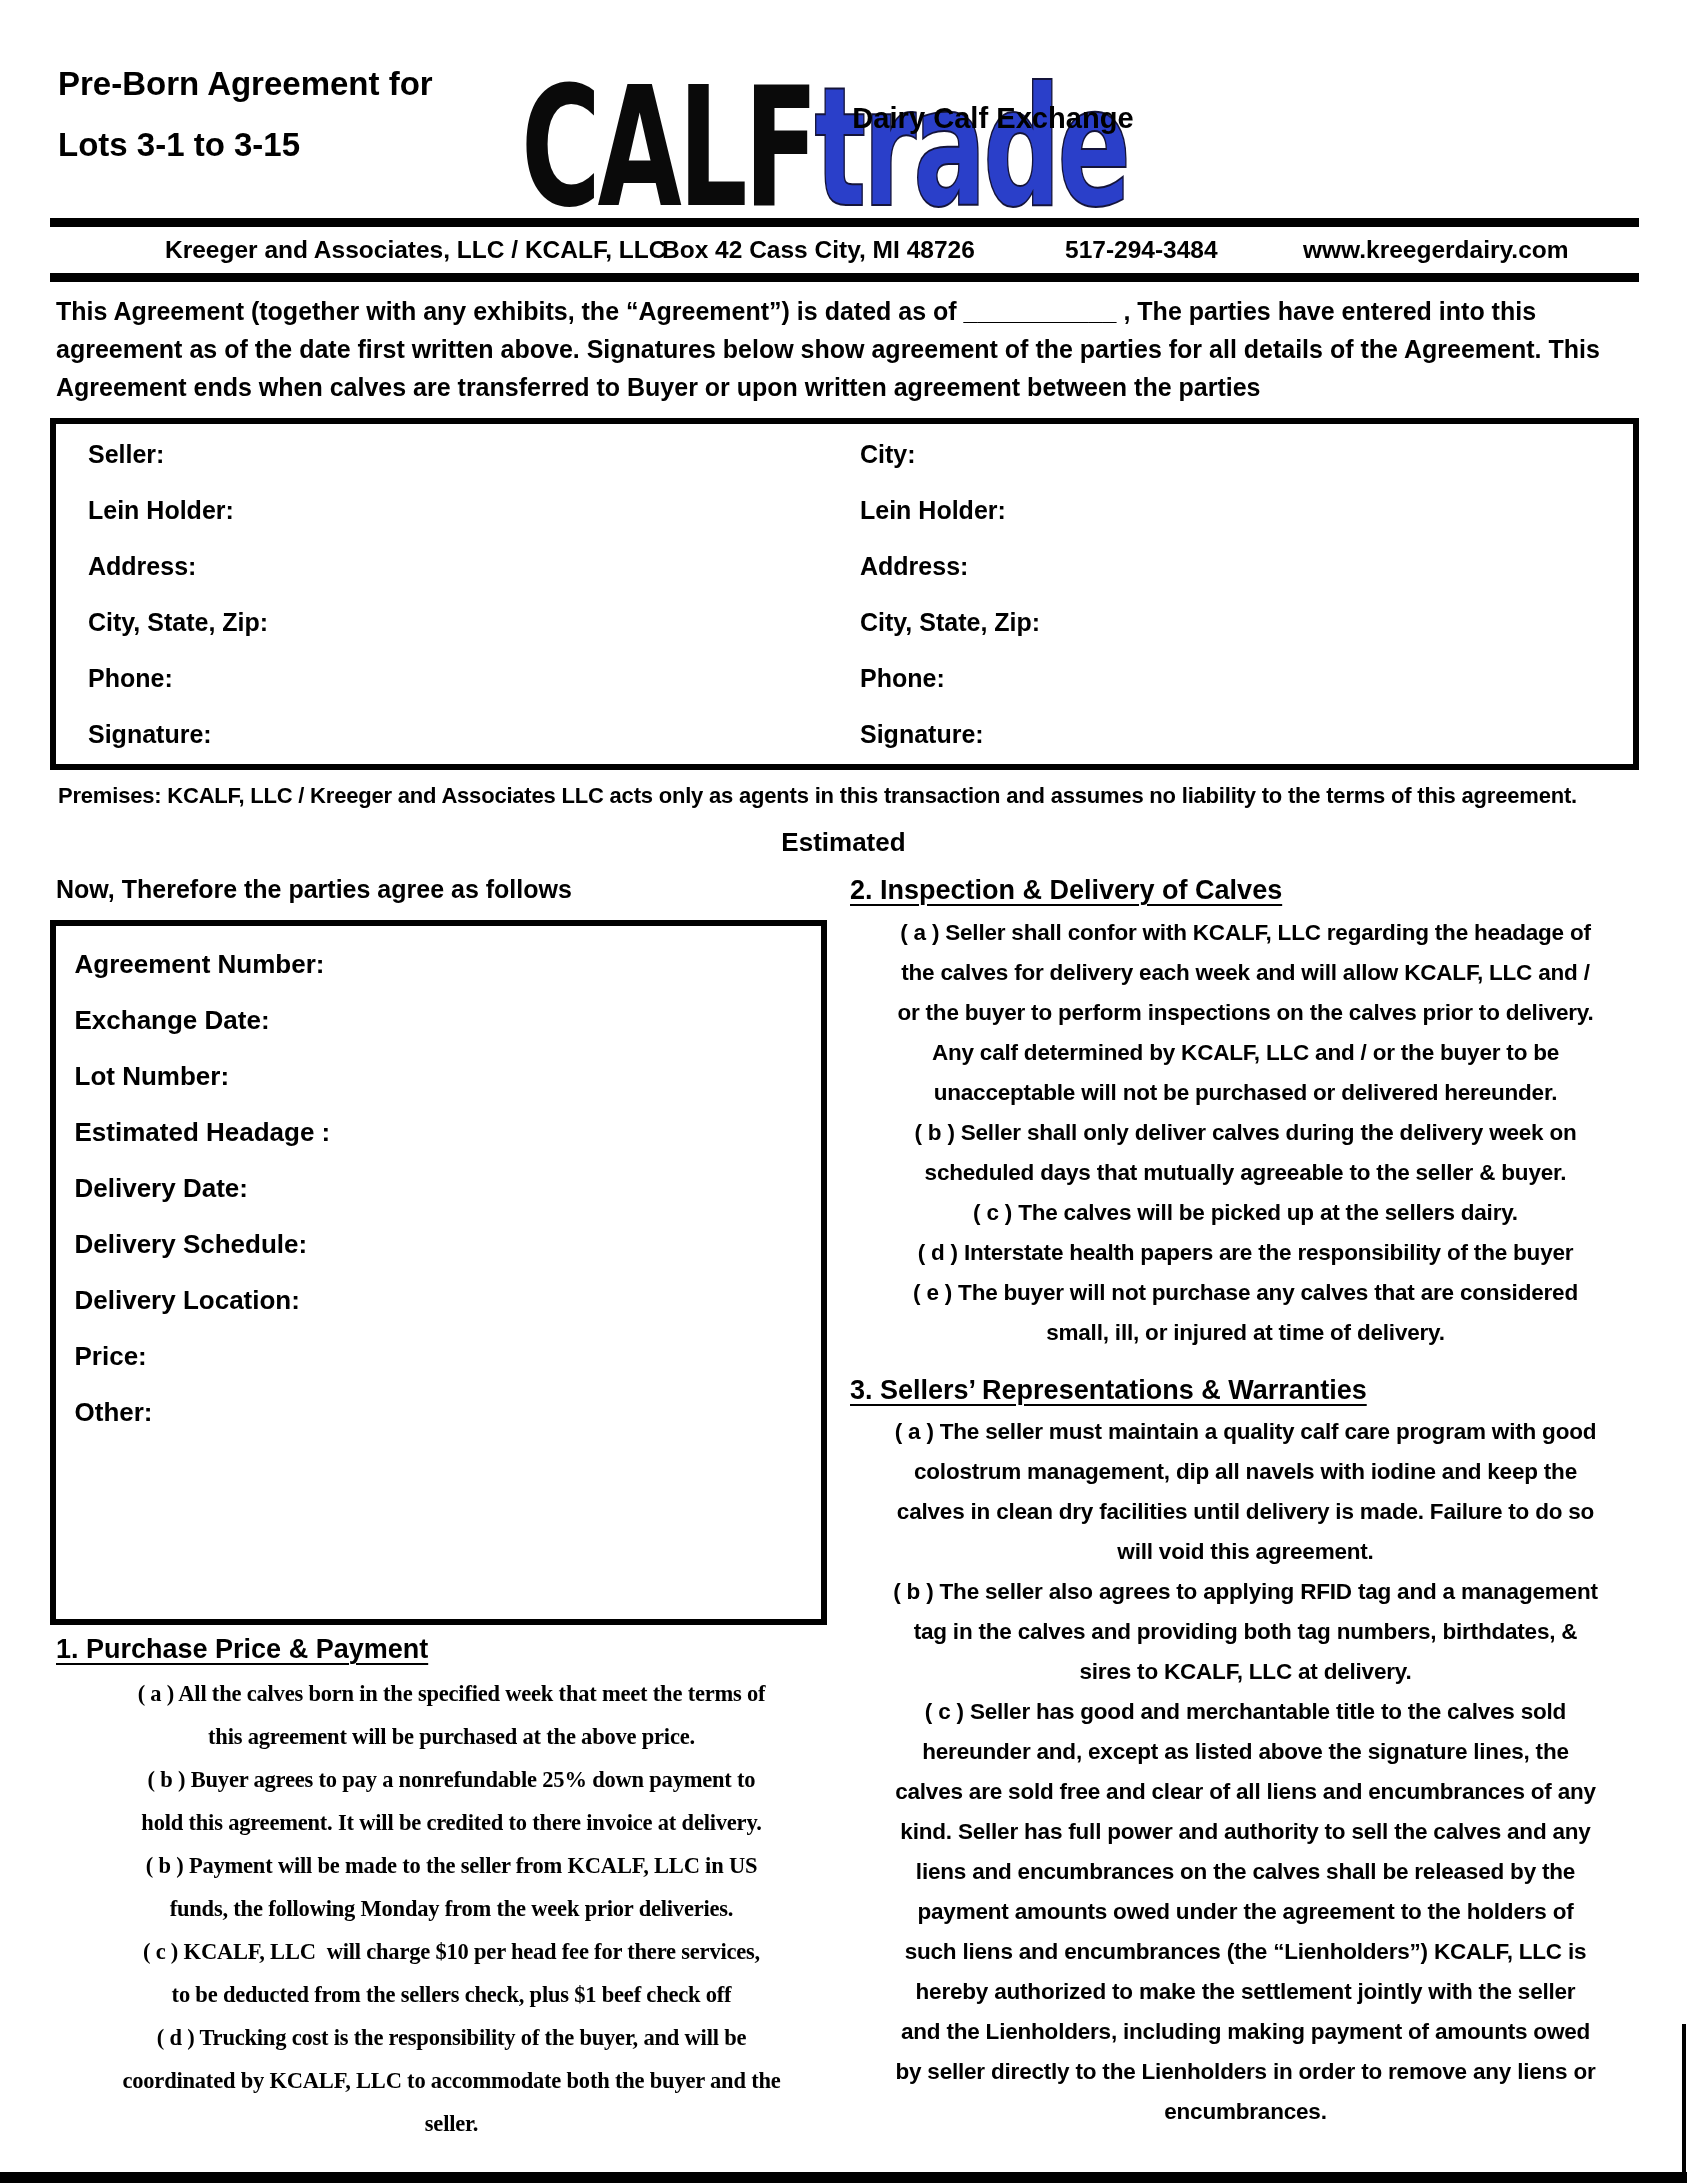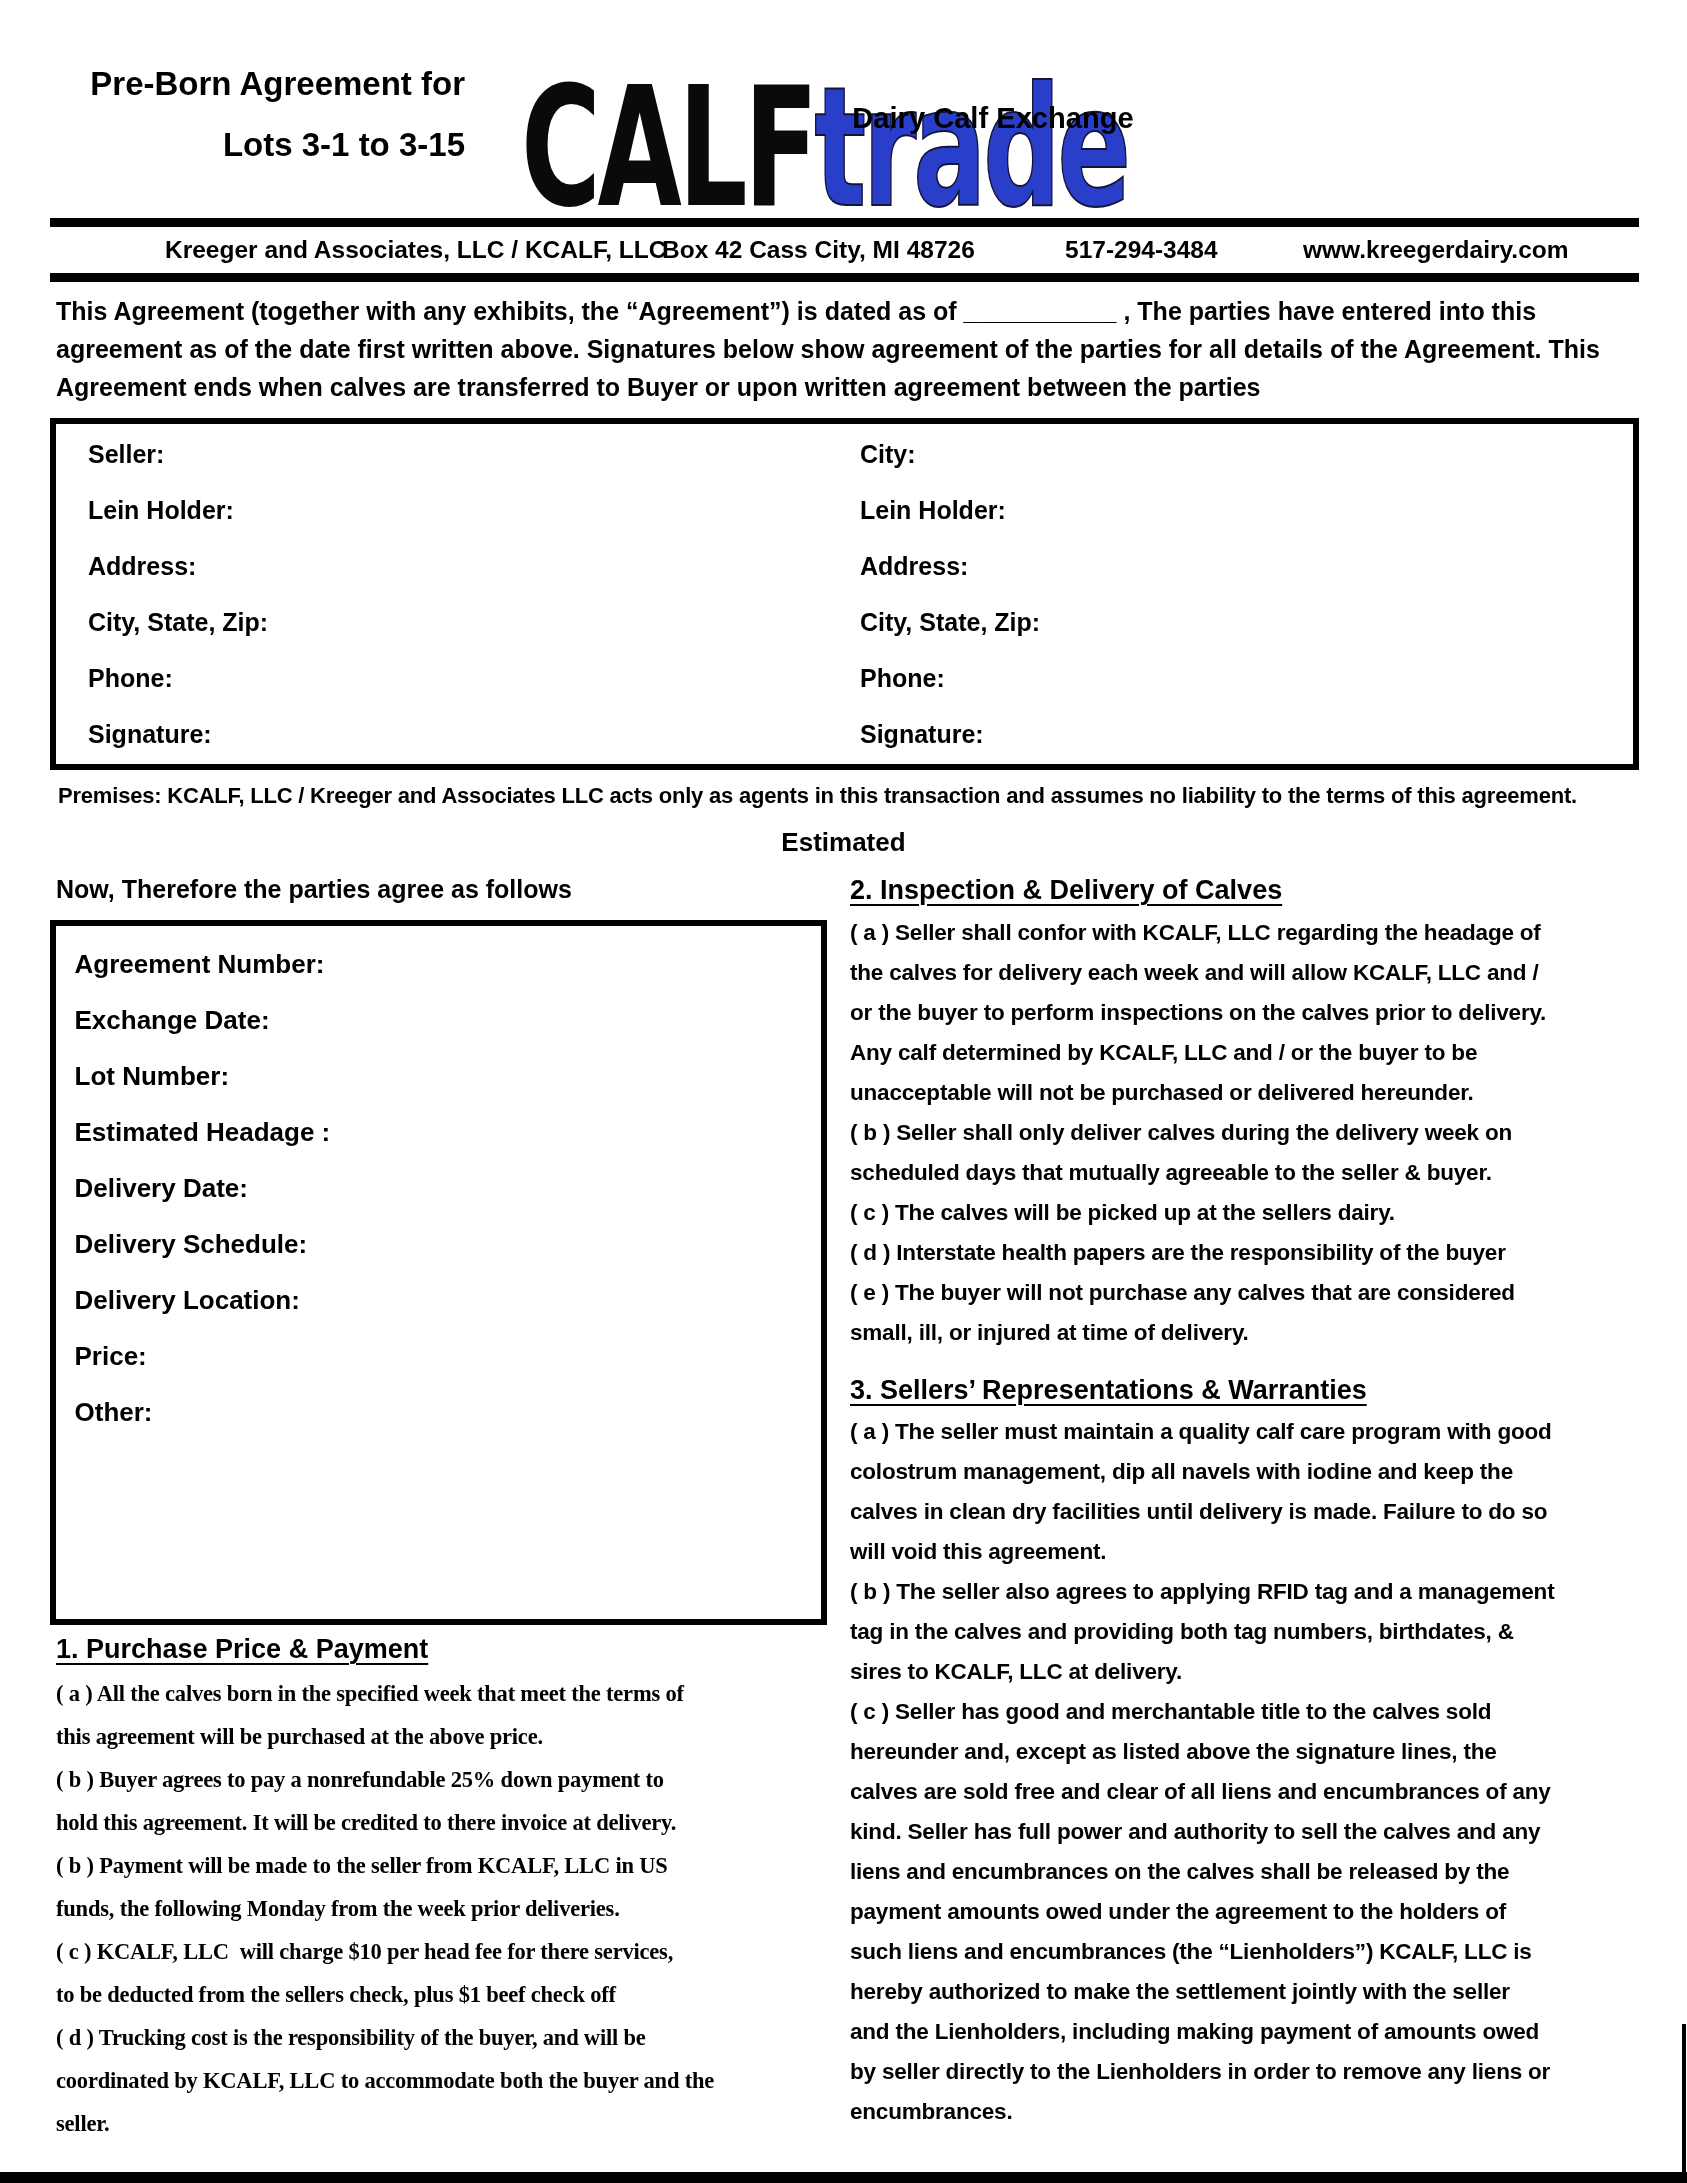--- a/index.html
+++ b/index.html
@@ -2,21 +2,21 @@
 <html style="font-size:10.6px"><head>
 <meta charset="utf-8">
 <style>
   html,body { margin:0; padding:0; background:#fff; }
   .page {
     position:relative; width:1687px; height:2183px; background:#ffffff;
     font-family:"Liberation Sans", sans-serif; font-weight:bold; color:#000;
     overflow:hidden;
   }
   
-  .title-block { position:absolute; left:58px; top:53px; width:407px; text-align:right;
+  .title-block { position:absolute; left:58px; top:53px; width:407px; text-align:left;
                  font-size:33px; line-height:61px; }
   .logo { position:absolute; left:521px; top:87px; transform:scaleX(0.66);
           transform-origin:0 0; white-space:nowrap;
           font-family:"DejaVu Sans", sans-serif; font-weight:bold; }
   .calf-text  { display:inline-block; font-size:165px; line-height:122px; letter-spacing:-5.3px; color:#0a0a0a; }
   .trade-wrap { display:inline-block; position:relative; margin-left:-1.3px; }
   .trade-text { display:inline-block; font-size:165px; line-height:122px; letter-spacing:-5.3px;
                 color:#2a3fc9; -webkit-text-stroke:2px #14143a; }
   .dce { position:absolute; top:16px; left:58px; font-size:29px; line-height:30px;
          color:#000; letter-spacing:0; -webkit-text-stroke:0;
@@ -46,21 +46,21 @@
                        text-align:center; font-size:26px; }
   .now-therefore { position:absolute; left:56px; top:875px; font-size:25px; }
   
   .details-box { position:absolute; left:50px; top:920px; width:777px; height:705px;
                  border:6.6px solid #000; box-sizing:border-box; }
   .details-col { position:absolute; left:18.5px; top:22.5px; font-size:26px; }
   .detail-field { height:56px; }
   
   .sec-heading { font-size:27px; line-height:40px; margin:0 0 2.6px 0;
                  text-decoration:underline; text-decoration-thickness:2px; text-underline-offset:4.6px; }
-  .sec-body { font-size:22.5px; letter-spacing:-0.2px; white-space:pre; margin:0; }
+  .sec-body { font-size:22.5px; letter-spacing:-0.2px; white-space:pre; margin:0;text-align:center; }
   .section1 { position:absolute; left:56px; top:1629px; width:791px; }
   .section1 .sec-body { line-height:43px;font-family:Liberation Serif, serif; }
   .col-right { position:absolute; left:850px; top:870px; width:791px; }
   .col-right .sec-body { line-height:40px; }
   .h3-space { margin-top:17px; }
   
   .bottom-bar { position:absolute; left:0; top:2172px; width:1687px; height:11.2px; background:#000; }
   .right-edge { position:absolute; left:1682px; top:2024px; width:4px; height:159px; background:#000; }
 </style>
 </head>

